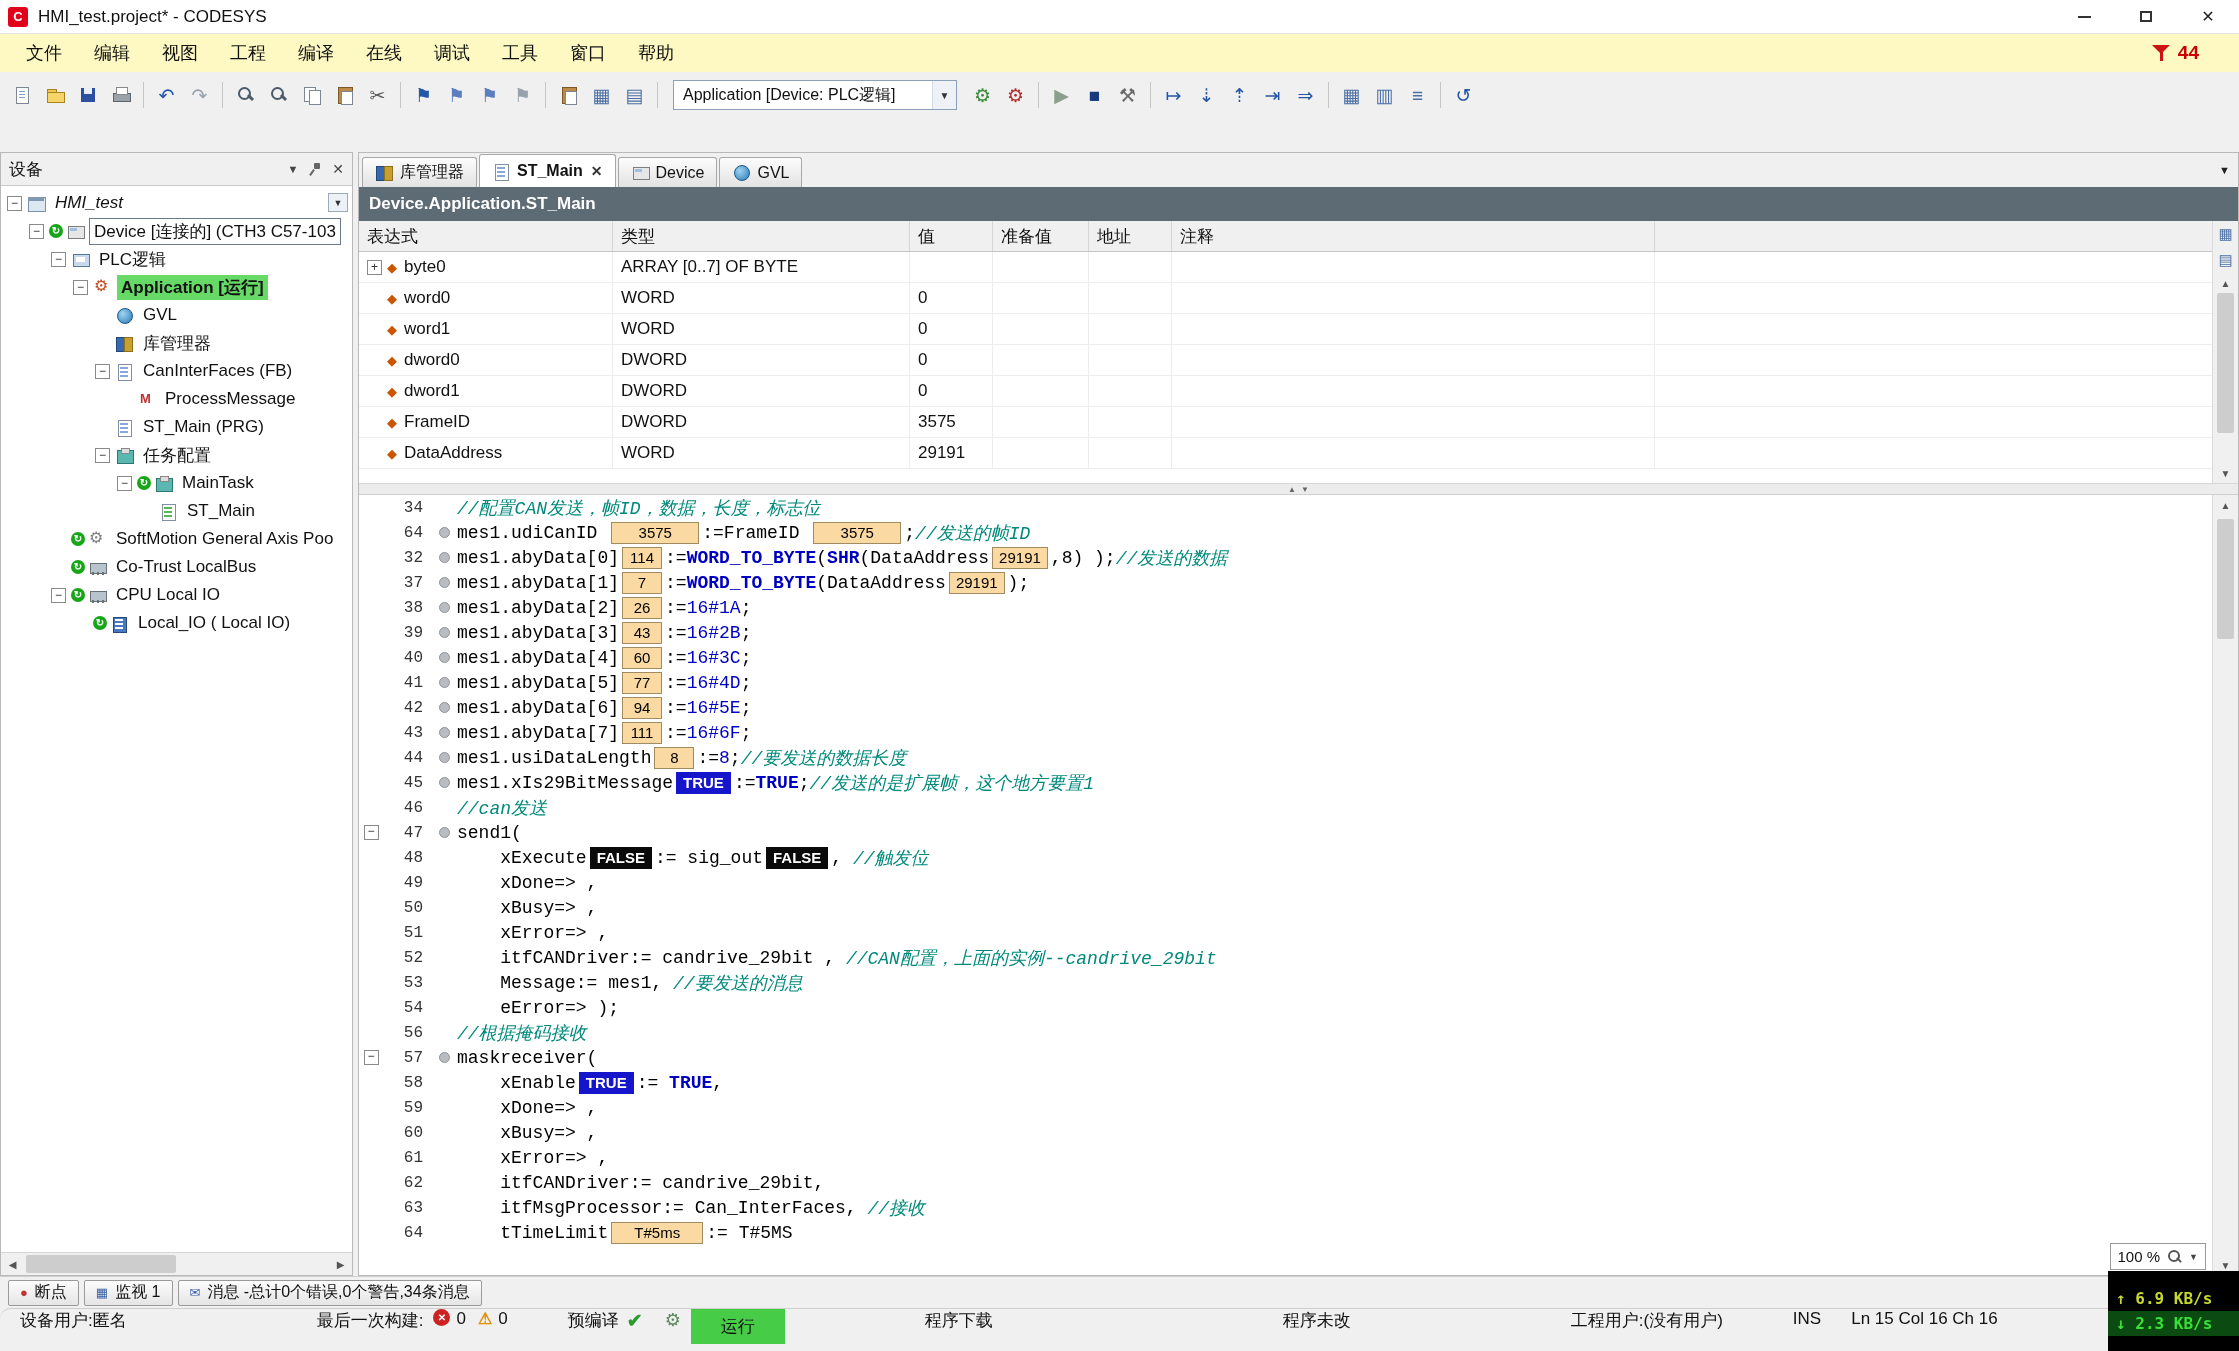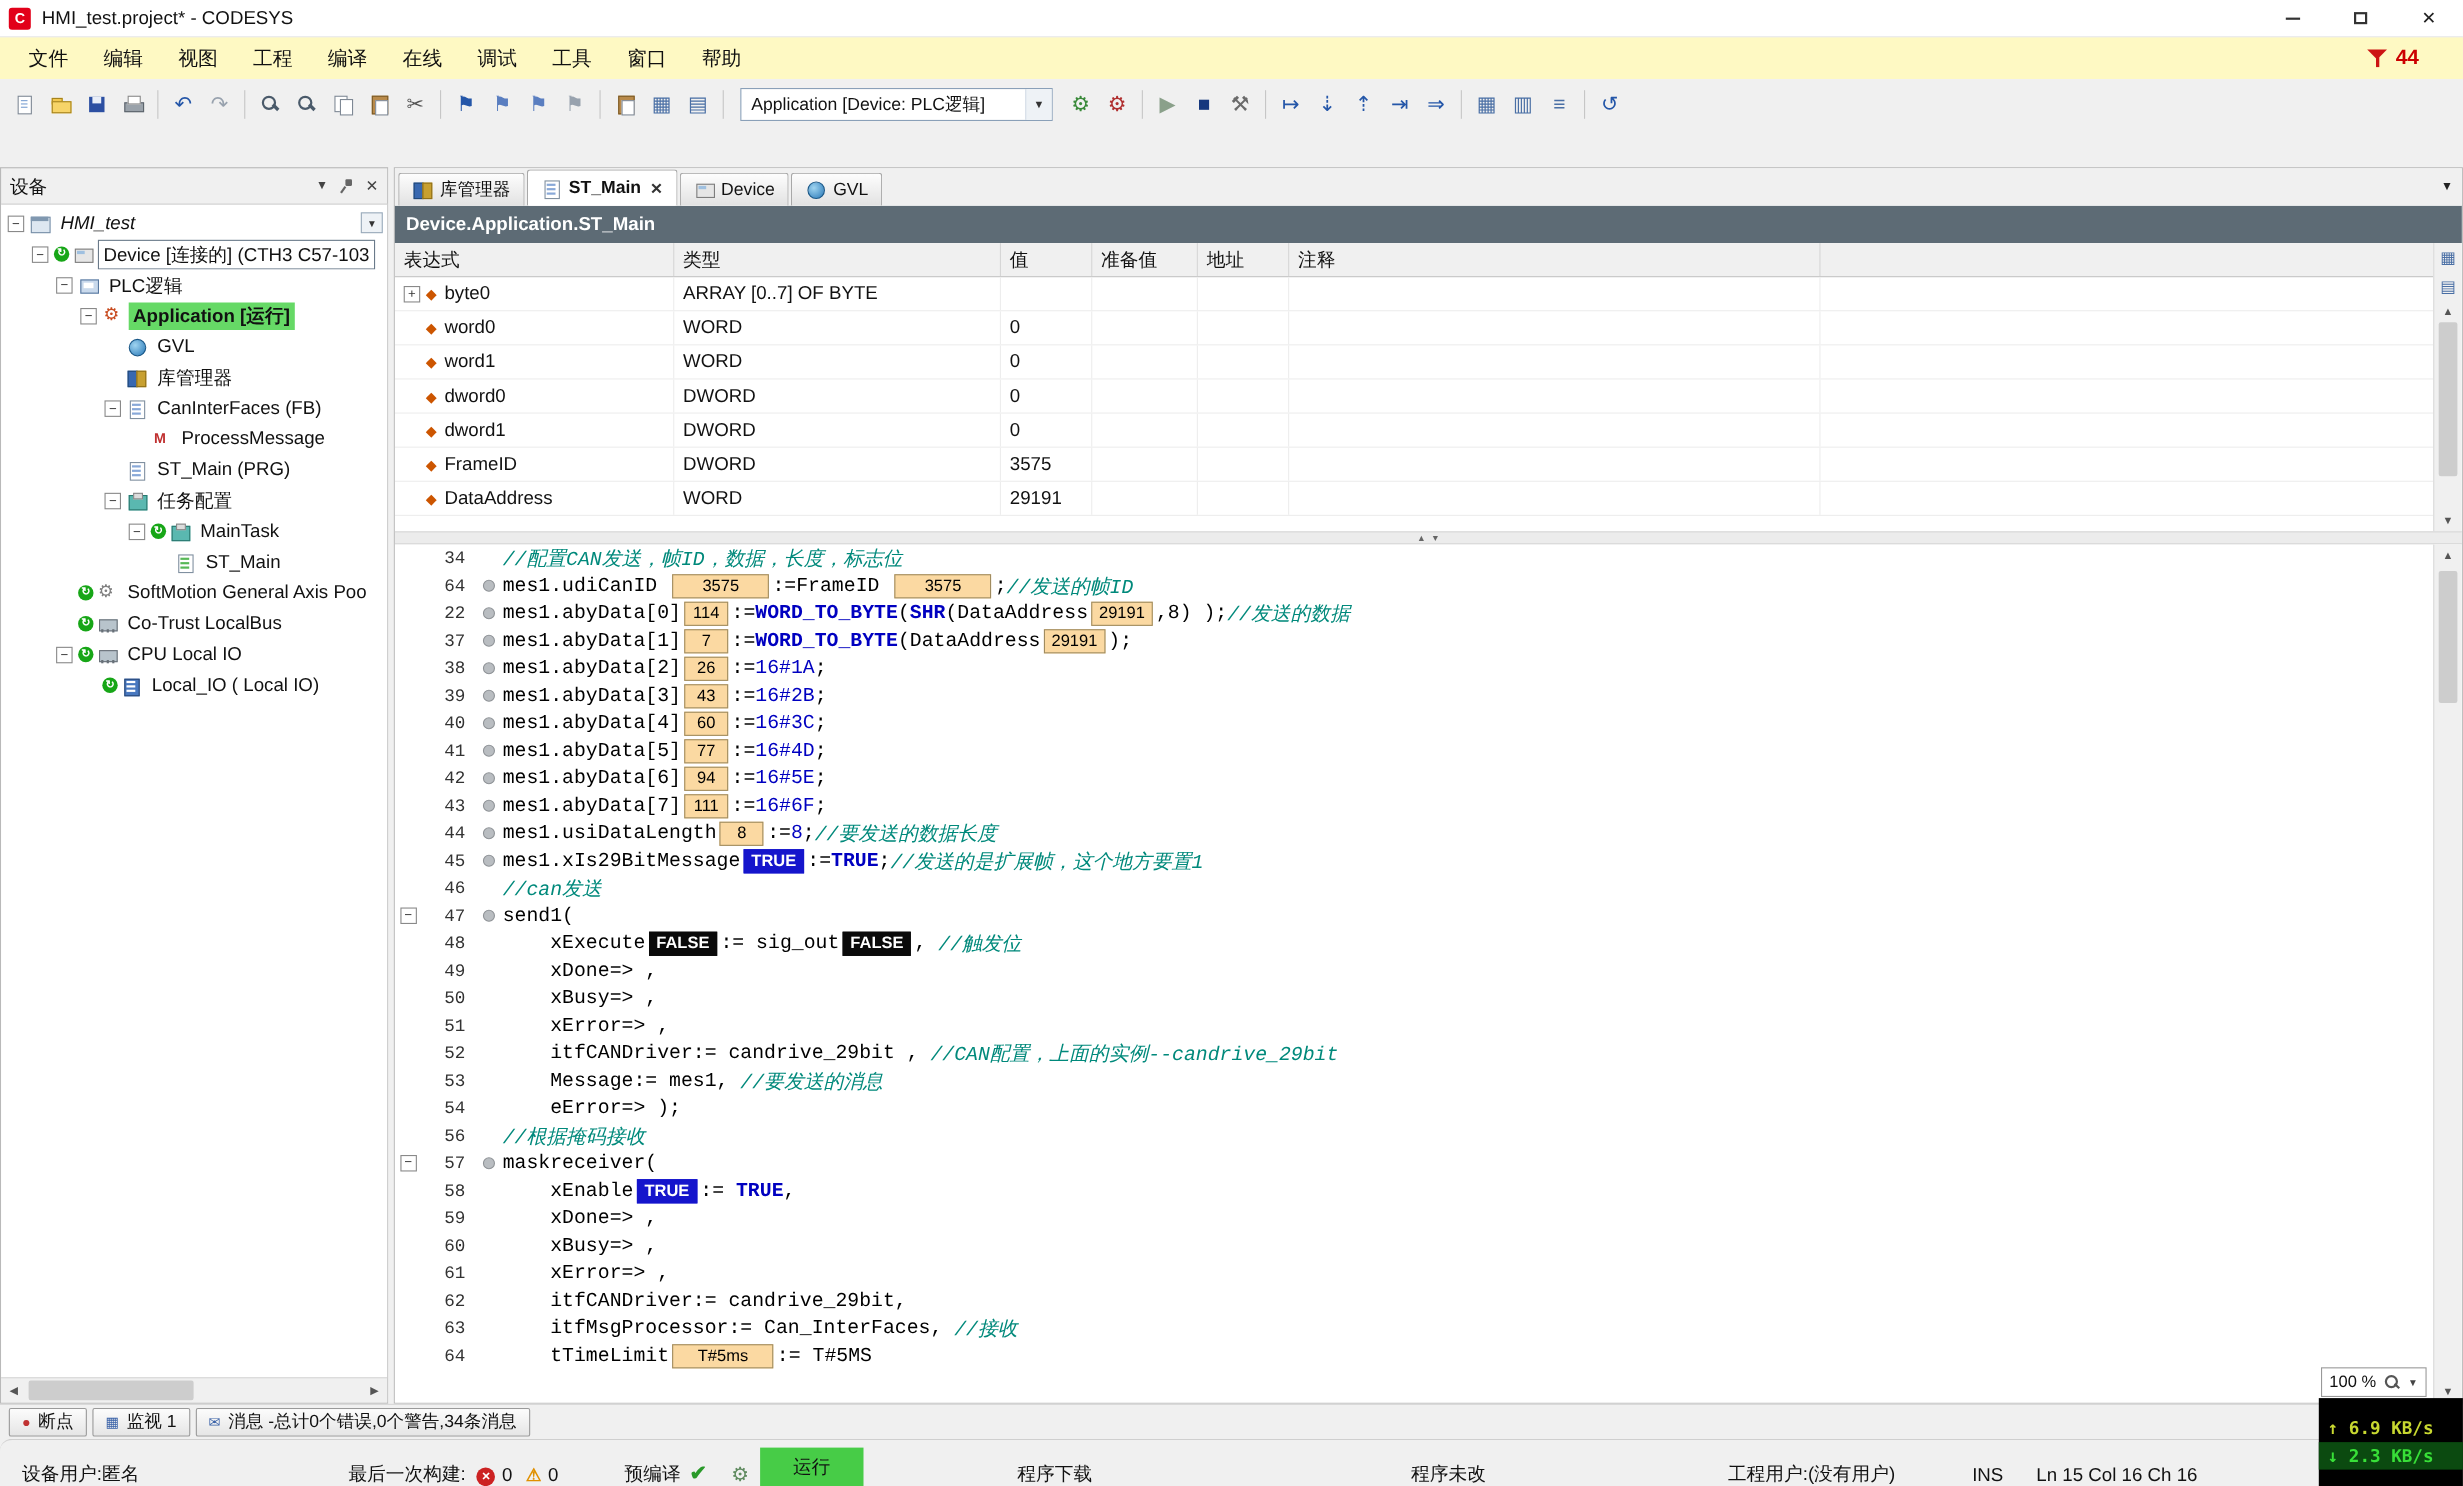--- a/index.html
+++ b/index.html
@@ -173,21 +173,21 @@
 .mag::after{content:"";position:absolute;left:9px;top:10px;width:6px;height:2px;background:#555;transform:rotate(45deg);}
 
 
 .bottom-tabs{height:32px;background:#f0f0f0;border-top:1px solid #cfcfcf;display:flex;align-items:center;
   padding-left:8px;gap:5px;flex:none;}
 .btab{height:26px;border:1px solid #9a9a9a;border-radius:2px;background:linear-gradient(#fcfcfc,#e5e5e5);
   display:flex;align-items:center;gap:7px;padding:0 11px;font-size:16px;}
 .btab-glyph{font-size:13px;}
 
 
-.statusbar{height:43px;background:#f0f0f0;border-top:1px solid #cfcfcf;display:flex;align-items:flex-end;
+.statusbar{height:43px;background:#f0f0f0;border-top:1px solid #cfcfcf;display:flex;align-items:flex-start;
   font-size:17px;flex:none;white-space:nowrap;border-radius:11px;}
 .sb{flex:none;}
 .err-icon{width:17px;height:17px;border-radius:50%;background:#cc2222;color:#fff;font-size:10px;line-height:17px;
   text-align:center;display:inline-block;font-weight:bold;}
 .warn-icon{color:#e09000;font-size:16px;font-weight:bold;}
 .check-icon{color:#2a9a2a;font-size:19px;font-weight:bold;}
 .state-gear{color:#5f8a5f;font-size:18px;}
 .runbox{background:#47cc47;padding:6px 30px;font-size:17px;}
 
 
@@ -620,21 +620,21 @@
           <div class="cl">
             <span class="cl-fold"></span>
             <span class="cl-num">64</span>
             <span class="cl-bp">
               <span class="bp-dot"></span>
             </span>
             <span class="cl-code"><span class="seg-id">mes1.udiCanID </span><span class="mon" style="width: 88px;">3575</span><span class="seg-id">:=FrameID </span><span class="mon" style="width: 88px;">3575</span><span class="seg-id">;</span><span class="seg-cm">//发送的帧ID</span></span>
           </div>
           <div class="cl">
             <span class="cl-fold"></span>
-            <span class="cl-num">22</span>
+            <span class="cl-num">32</span>
             <span class="cl-bp">
               <span class="bp-dot"></span>
             </span>
             <span class="cl-code"><span class="seg-id">mes1.abyData[0]</span><span class="mon">114</span><span class="seg-id">:=</span><span class="seg-kw">WORD_TO_BYTE</span><span class="seg-id">(</span><span class="seg-kw">SHR</span><span class="seg-id">(DataAddress</span><span class="mon">29191</span><span class="seg-id">,8) );</span><span class="seg-cm">//发送的数据</span></span>
           </div>
           <div class="cl">
             <span class="cl-fold"></span>
             <span class="cl-num">37</span>
             <span class="cl-bp">
               <span class="bp-dot"></span>

